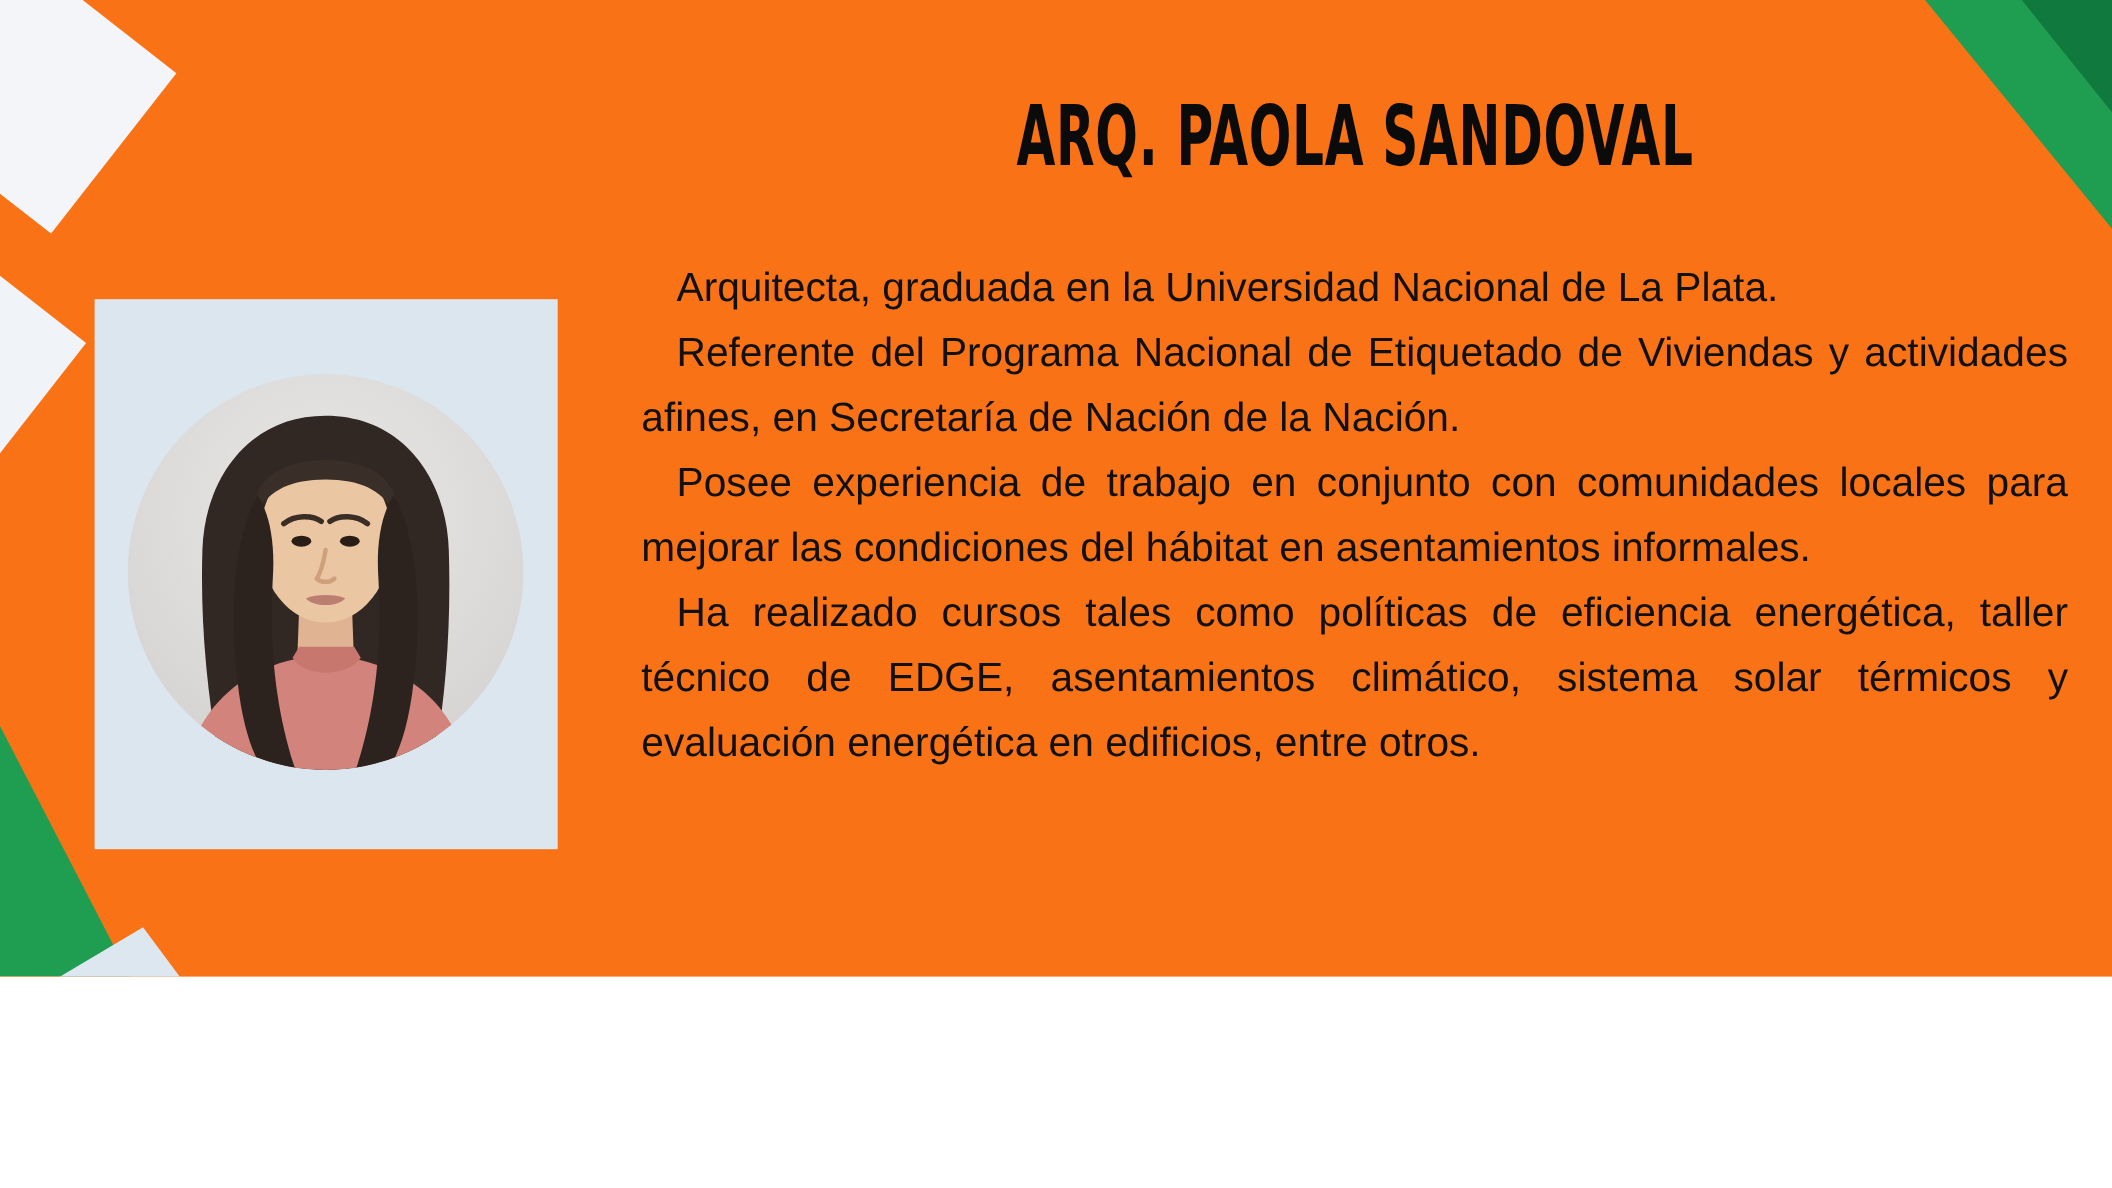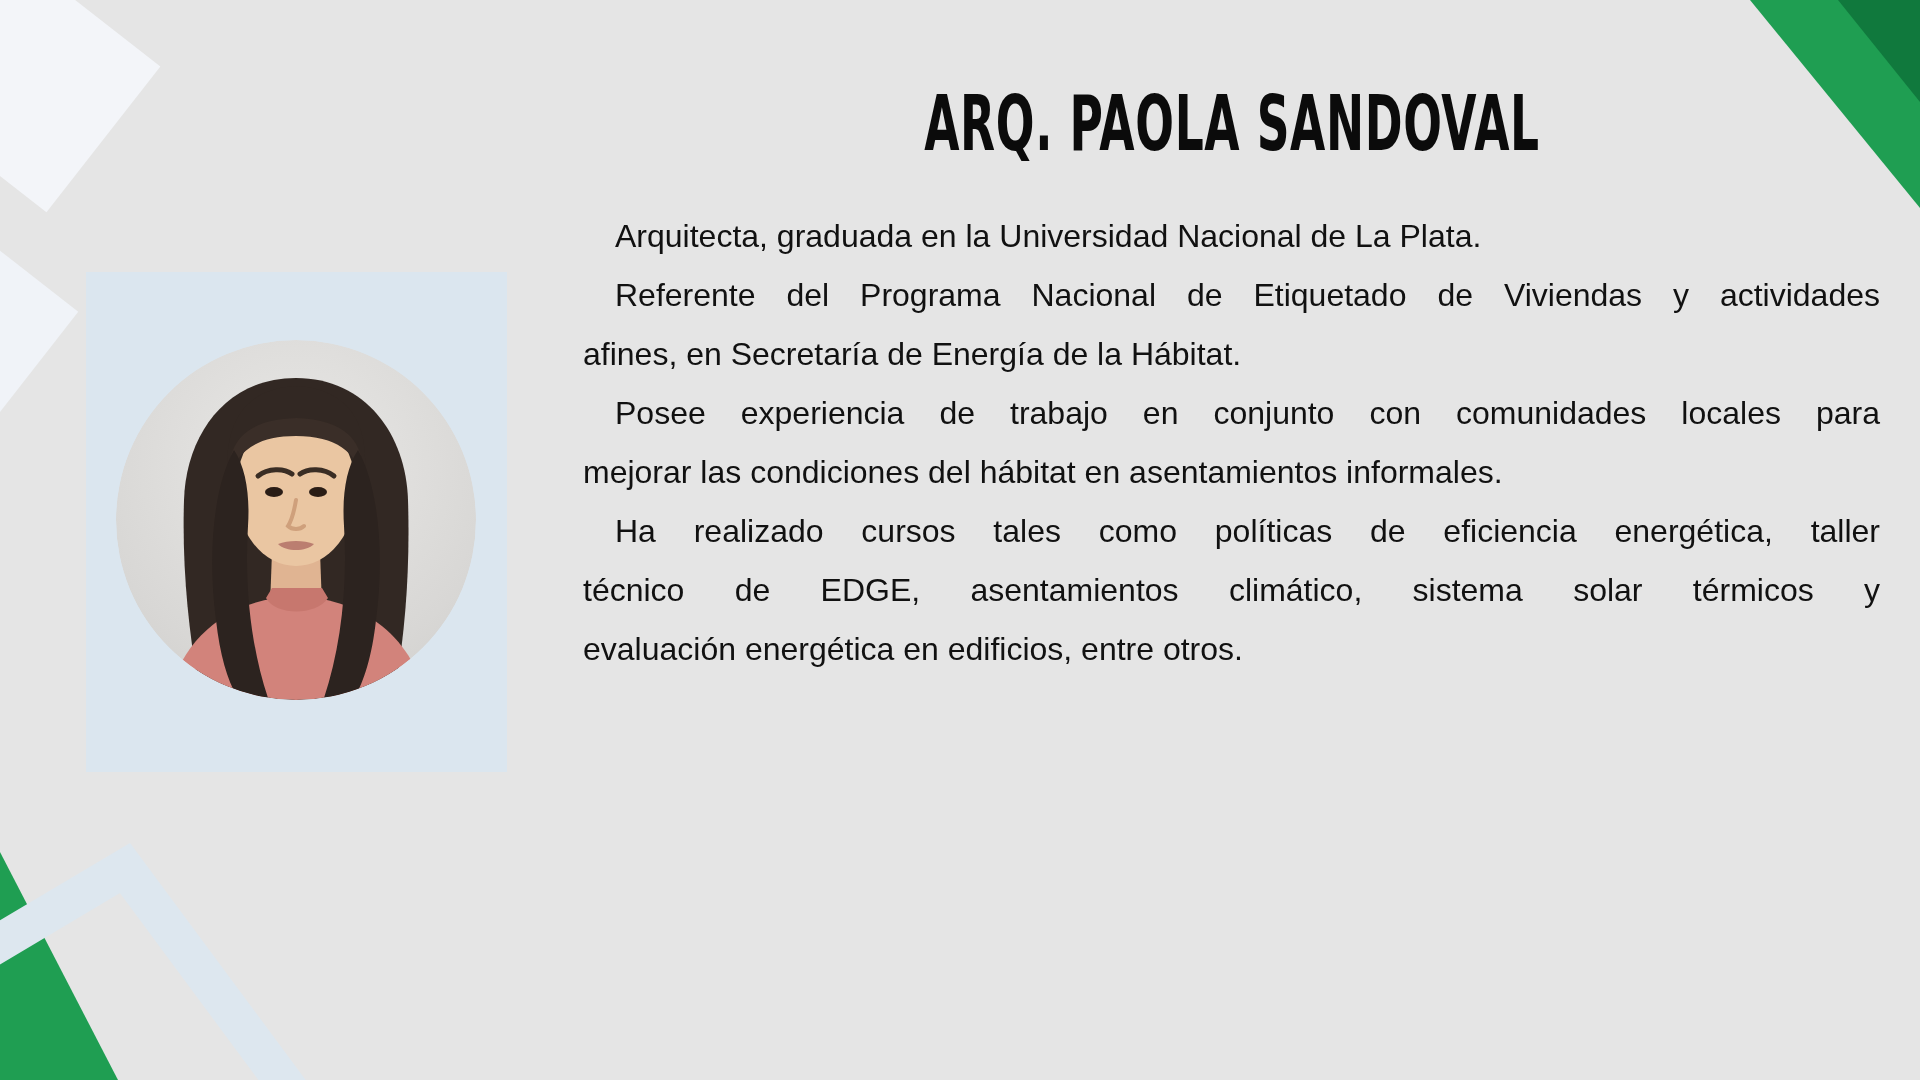--- a/index.html
+++ b/index.html
@@ -1,20 +1,20 @@
 <!DOCTYPE html>
 <html><head>
 <meta charset="utf-8">
 <style>
   html,body{margin:0;padding:0;background:#ffffff;}
   #slide{
     position:relative;
-    width:1920px;height:1080px;
+    width:1920px;height:888px;
     overflow:hidden;
-    background:#e5e5e5;
+    background:#f97316;
     font-family:"Liberation Sans", sans-serif;
   }
   
   .tri{position:absolute;}
   #tri-tr-main{
     top:0;right:0;width:170px;height:208px;
     background:#1f9e52;
     clip-path:polygon(0 0,100% 0,100% 100%);
   }
   #tri-tr-dark{
@@ -58,22 +58,22 @@
     display:inline-block;
     font-family:"DejaVu Sans", sans-serif;
     font-weight:bold;
     font-size:76px;line-height:1;
     letter-spacing:1px;
     color:#0b0b0b;
     transform:scaleX(0.60);
     transform-origin:center;
   }
   #bio-text{
-    position:absolute;left:583px;top:207px;width:1297px;
-    font-size:32px;line-height:59px;color:#111111;
+    position:absolute;left:583px;top:232px;width:1297px;
+    font-size:37px;line-height:59px;color:#111111;
     text-align:justify;
   }
   #bio-text p{margin:0;text-indent:32px;text-align:justify;}
   #bio-text .ln{display:block;}
   #bio-text .jl{text-align:justify;text-align-last:justify;}
   #bio-text .ll{text-align:left;text-align-last:left;}
   #bio-text .ind{text-indent:32px;}
   #bio-text .noind{text-indent:0;}
 </style>
 </head>
@@ -139,21 +139,21 @@
   <div id="title-wrap">
     <span id="page-title">ARQ. PAOLA SANDOVAL</span>
   </div>
 
   <div id="bio-text">
     <p>
       <span class="ln ll ind">Arquitecta, graduada en la Universidad Nacional de La Plata.</span>
     </p>
     <p>
       <span class="ln jl ind">Referente del Programa Nacional de Etiquetado de Viviendas y actividades</span>
-      <span class="ln ll noind">afines, en Secretaría de Energía de la Hábitat.</span>
+      <span class="ln ll noind">afines, en Secretaría de Nación de la Nación.</span>
     </p>
     <p>
       <span class="ln jl ind">Posee experiencia de trabajo en conjunto con comunidades locales para</span>
       <span class="ln ll noind">mejorar las condiciones del hábitat en asentamientos informales.</span>
     </p>
     <p>
       <span class="ln jl ind">Ha realizado cursos tales como políticas de eficiencia energética, taller</span>
       <span class="ln jl noind">técnico de EDGE, asentamientos climático, sistema solar térmicos y</span>
       <span class="ln ll noind">evaluación energética en edificios, entre otros.</span>
     </p>

